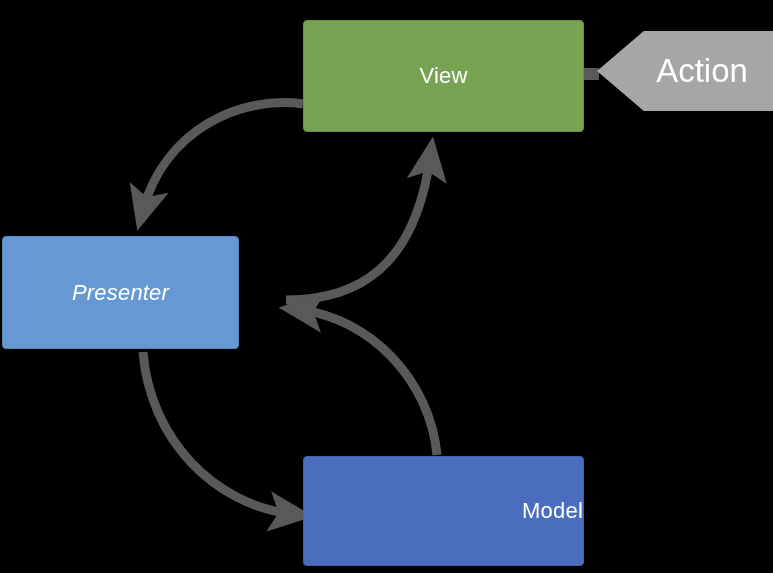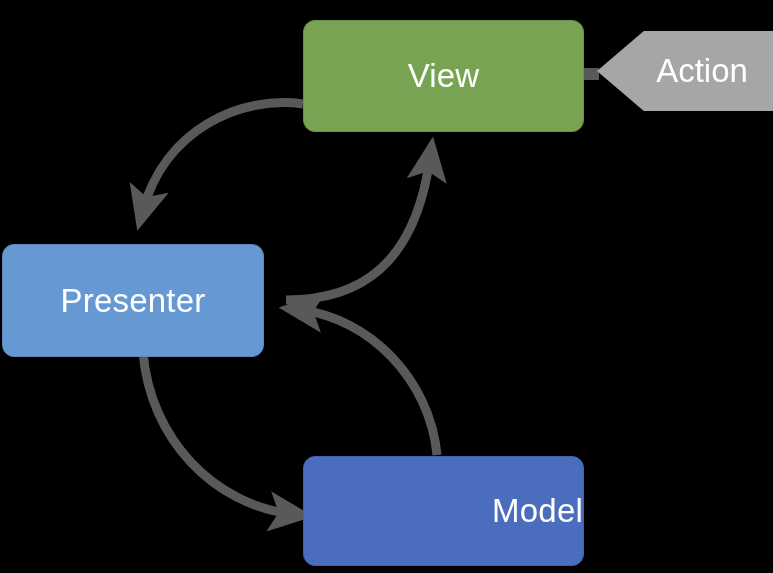--- a/index.html
+++ b/index.html
@@ -20,43 +20,44 @@
     left: 0;
     top: 0;
     width: 773px;
     height: 573px;
   }
   .node {
     position: absolute;
     display: flex;
     align-items: center;
     justify-content: center;
-    border-radius: 12px;
+    border-radius: 4px;
     box-sizing: border-box;
     color: #ffffff;
-    font-size: 33px;
+    font-size: 22px;
     font-weight: 400;
     letter-spacing: 0.2px;
     z-index: 3;
   }
   #node-view {
     left: 303px;
     top: 20px;
     width: 281px;
     height: 112px;
     background: #78A353;
     border: 1px solid #69914a;
   }
   #node-presenter {
     left: 2px;
-    top: 244px;
-    width: 262px;
+    top: 236px;
+    width: 237px;
     height: 113px;
     background: #6699D3;
     border: 1px solid #5a88bd;
+    font-style: italic;
   }
   #node-model {
     left: 303px;
     top: 456px;
     width: 281px;
     height: 110px;
     background: #4A6DBE;
     border: 1px solid #4262ab;
     justify-content: flex-end;
   }

